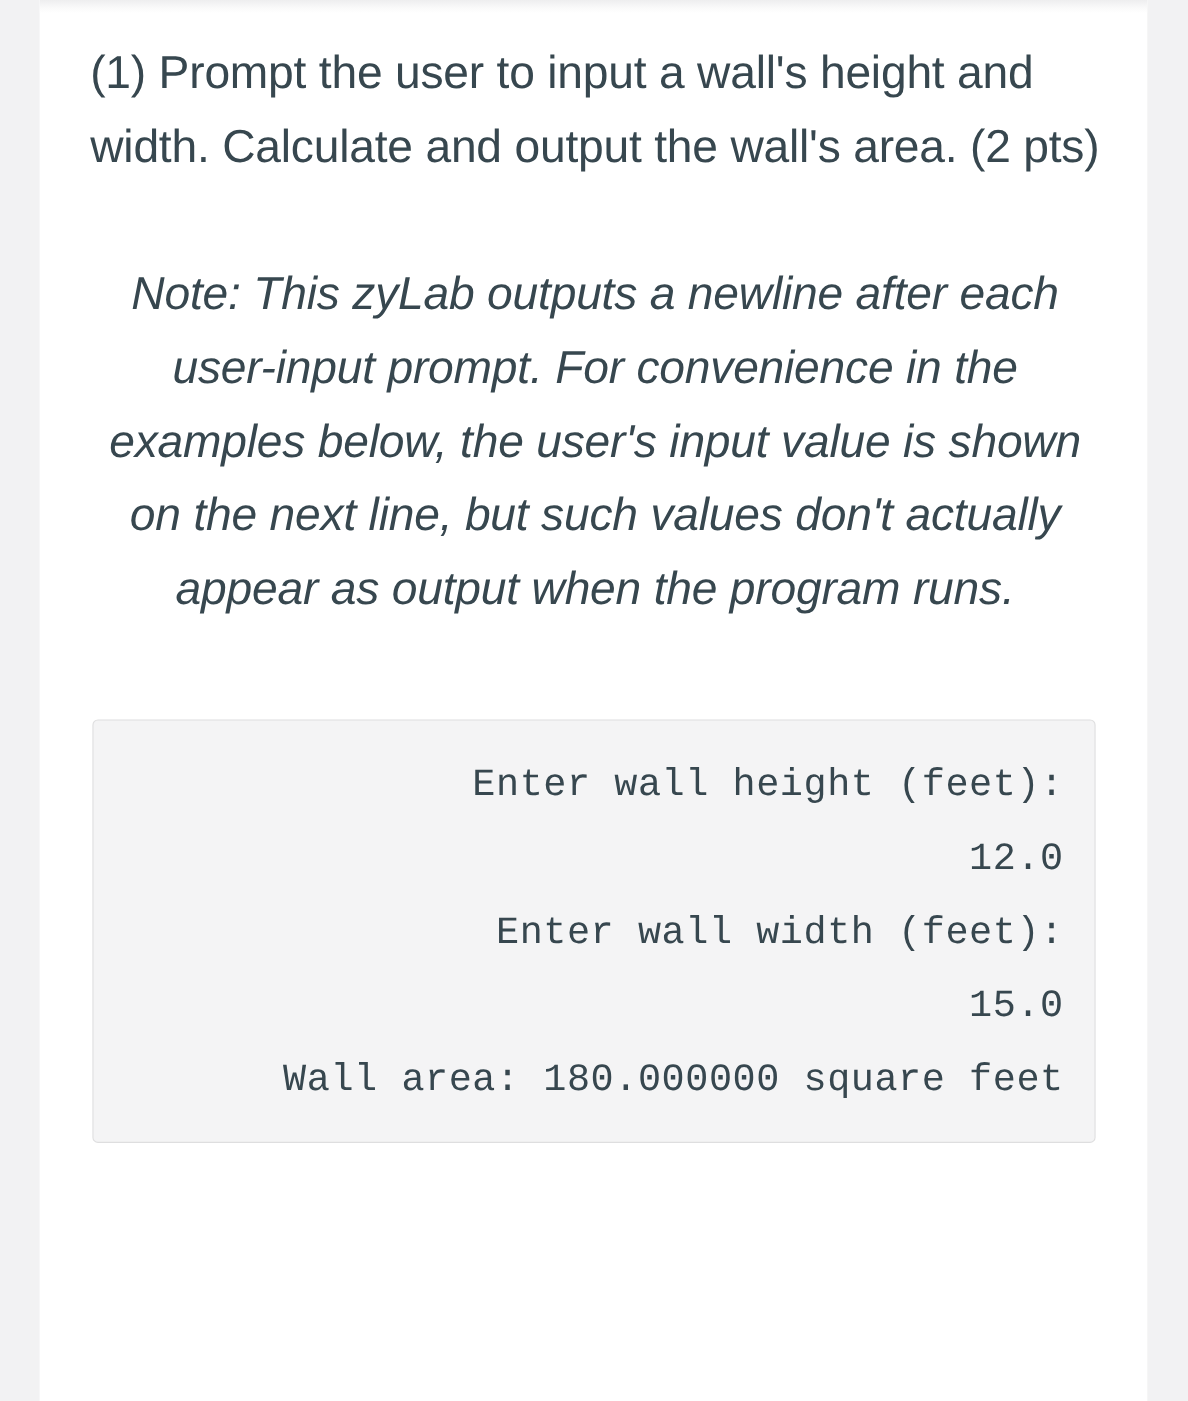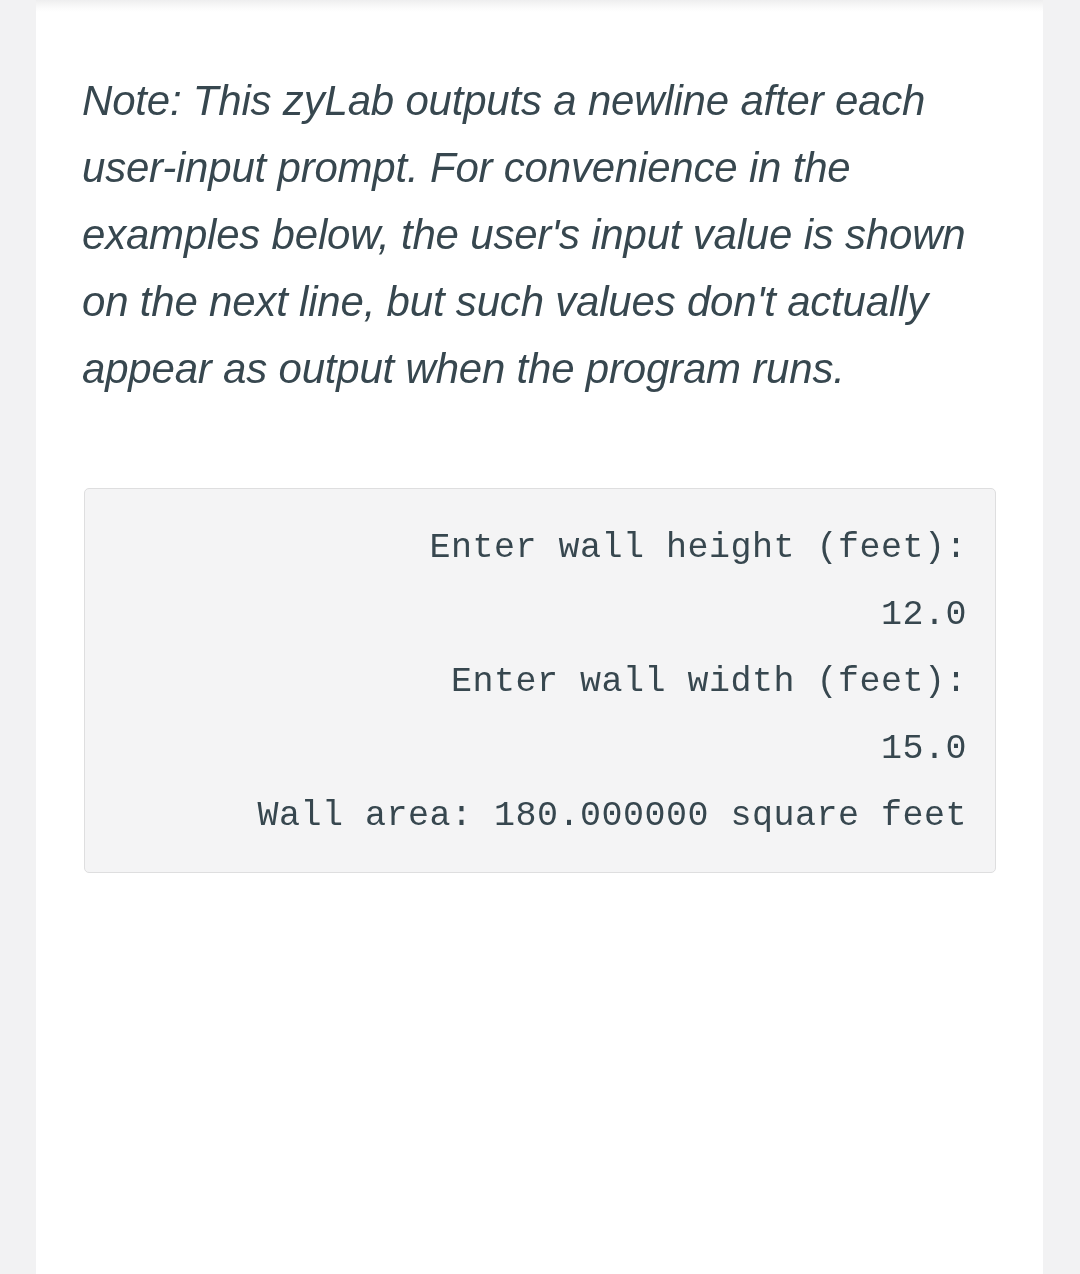--- a/index.html
+++ b/index.html
@@ -70,20 +70,21 @@
     margin: 0;
     padding-top: 67px;
     font-family: "Liberation Sans", sans-serif;
     font-size: 42px;
     font-weight: 400;
     font-style: italic;
     line-height: 67px;
     color: #37474f;
     letter-spacing: -0.2px;
     white-space: pre-wrap;
+    text-align: center;
   }
 
   .example-box {
     margin-top: 86px;
     margin-left: 2px;
     width: 912px;
     box-sizing: border-box;
     background: #f4f4f5;
     border: 1px solid #dededf;
     border-radius: 5px;
@@ -107,20 +108,21 @@
 <body>
 
 <div class="page-shell">
 
   <div class="content-card">
 
     <div class="top-shade"></div>
 
     <div class="content-inner">
 
+      <p class="prompt-paragraph">(1) Prompt the user to input a wall's height and width. Calculate and output the wall's area. (2 pts)</p>
 
       <p class="note-paragraph">Note: This zyLab outputs a newline after each user-input prompt. For convenience in the examples below, the user's input value is shown on the next line, but such values don't actually appear as output when the program runs.</p>
 
       <div class="example-box">
         <pre class="example-pre">Enter wall height (feet):
 12.0
 Enter wall width (feet):
 15.0
 Wall area: 180.000000 square feet</pre>
       </div>

